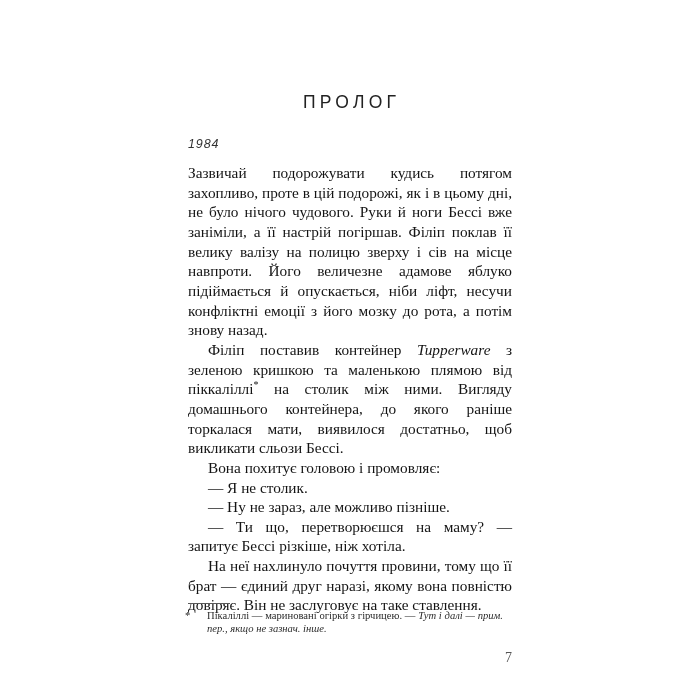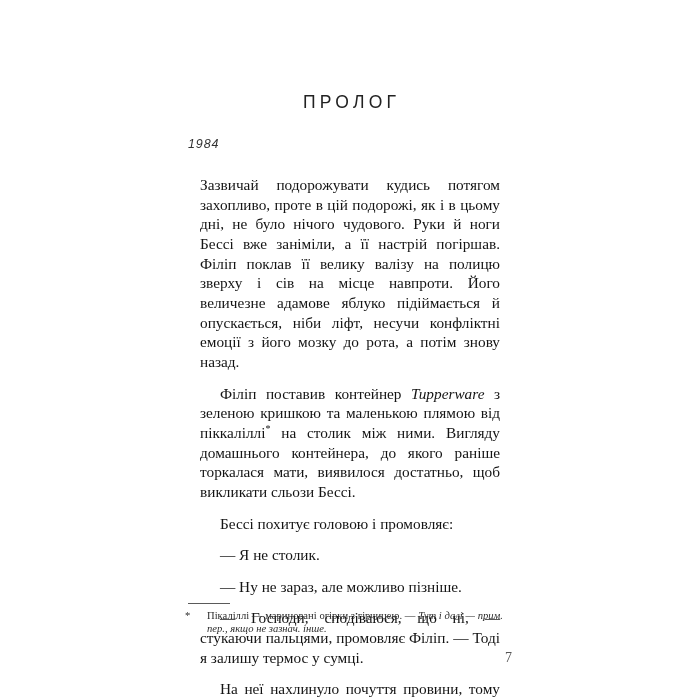--- a/index.html
+++ b/index.html
@@ -64,21 +64,21 @@
     top: 163px;
     width: 324px;
     font-size: 15.3px;
     line-height: 19.65px;
     text-align: justify;
     text-justify: inter-word;
     hyphens: manual;
     color: #141414;
   }
   .bodyblock p {
-    margin: 12px;
+    margin: 0;
     text-indent: 20px;
   }
   .bodyblock p.noindent {
     text-indent: 0;
   }
   .bodyblock p:last-child {
     
   }
   .it {
     font-style: italic;
@@ -142,24 +142,24 @@
 
 <div class="page">
 
   <div class="chapter-title">ПРОЛОГ</div>
 
   <div class="dateline">1984</div>
 
   <div class="bodyblock">
     <p class="noindent">Зазвичай подорожувати кудись потягом захопливо, проте в цій подорожі, як і в цьому дні, не було нічого чудового. Руки й ноги Бессі вже заніміли, а її настрій погіршав. Філіп поклав її велику валізу на полицю зверху і сів на місце навпроти. Його величезне адамове яблуко підіймається й опускається, ніби ліфт, несучи конфліктні емоції з його мозку до рота, а потім знову назад.</p>
     <p><span>Філіп поставив контейнер </span><span class="it">Tupperware</span><span> з зеленою кришкою та маленькою плямою від піккаліллі</span><span class="fnref">*</span><span> на столик між ними. Вигляду домашнього контейнера, до якого раніше торкалася мати, виявилося достатньо, щоб викликати сльози Бессі.</span></p>
-    <p>Бессі похитує головою і промовляє:</p>
+    <p>Вона похитує головою і промовляє:</p>
     <p>— Я не столик.</p>
     <p>— Ну не зараз, але можливо пізніше.</p>
-    <p>— Господи, сподіваюся, що ні, — стукаючи пальцями, промовляє Філіп. — Тоді я залишу термос у сумці.</p>
+    <p>— Ти що, перетворюєшся на маму? — запитує Бессі різкіше, ніж хотіла.</p>
     <p>На неї нахлинуло почуття провини, тому що її брат — єдиний друг наразі, якому вона повністю довіряє. Він не заслуговує на таке ставлення.</p>
   </div>
 
   <div class="footnote-rule"></div>
 
   <div class="footnote"><span class="fn-mark">*</span><span class="fn-text"><span>Пікаліллі — мариновані огірки з гірчицею. — </span><span class="it">Тут і далі — прим. пер., якщо не зазнач. інше.</span></span></div>
 
   <div class="folio">7</div>
 
 </div>

